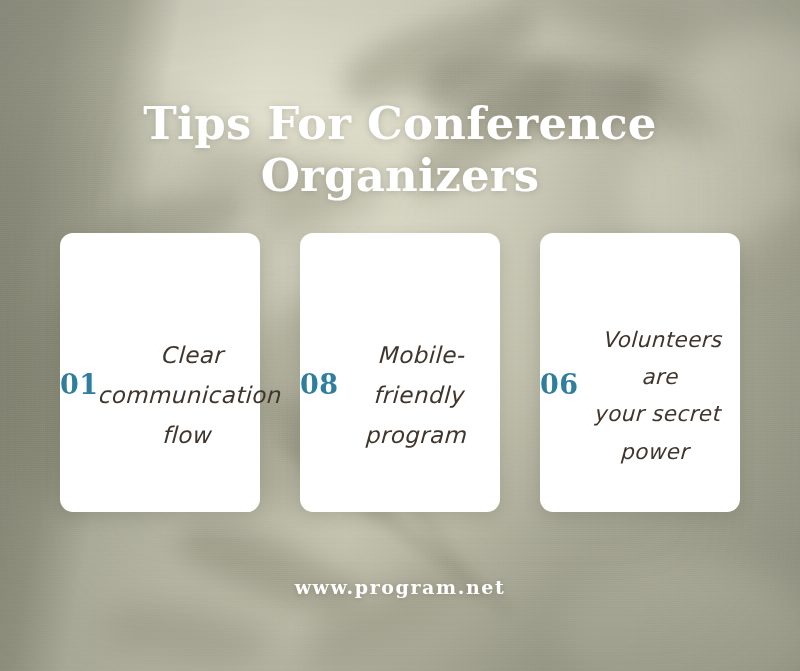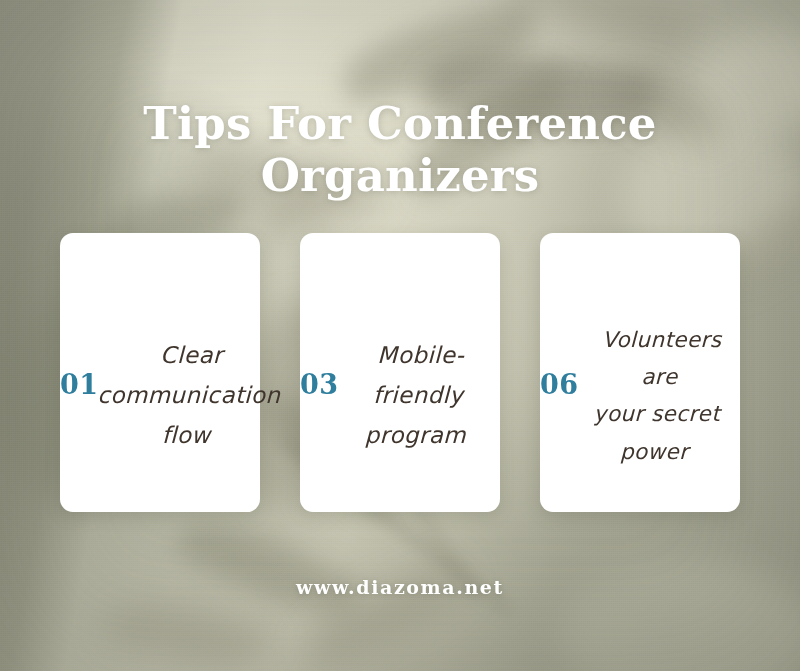--- a/index.html
+++ b/index.html
@@ -189,30 +189,30 @@
   <div class="cards">
 
     <div class="card card-1">
       <div class="card-number">01</div>
       <div class="card-text">Clear
 communication
 flow</div>
     </div>
 
     <div class="card card-2">
-      <div class="card-number">03</div>
+      <div class="card-number">08</div>
       <div class="card-text">Mobile-
 friendly
 program</div>
     </div>
 
     <div class="card card-3">
       <div class="card-number">06</div>
       <div class="card-text">Volunteers are
 your secret
 power</div>
     </div>
 
   </div>
 
-  <div class="footer">www.diazoma.net</div>
+  <div class="footer">www.program.net</div>
 
 </div>
 
 </body></html>

